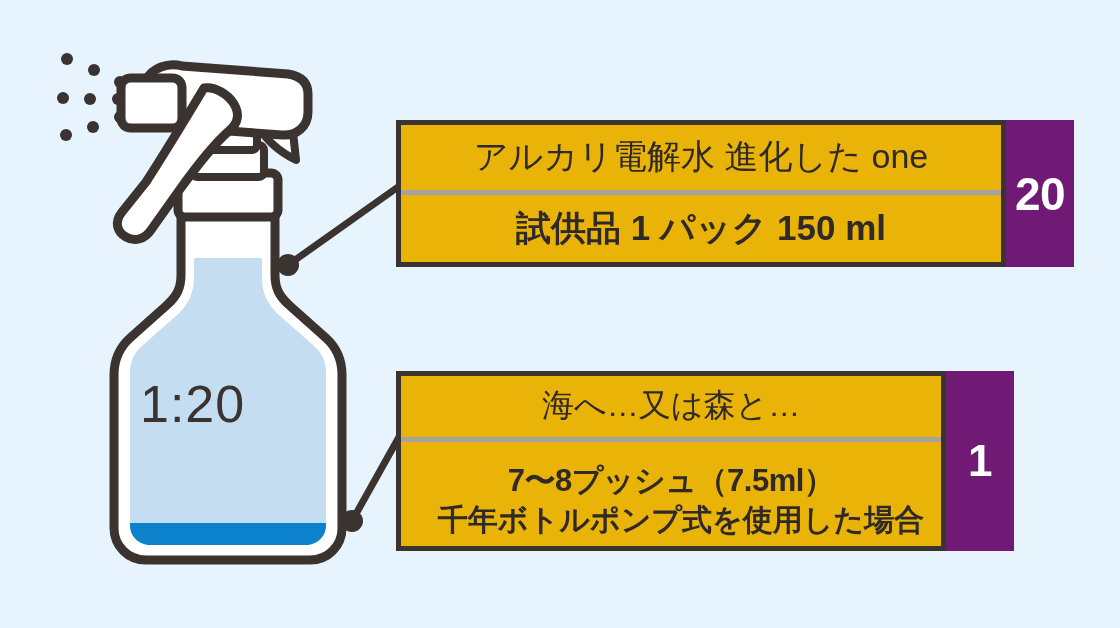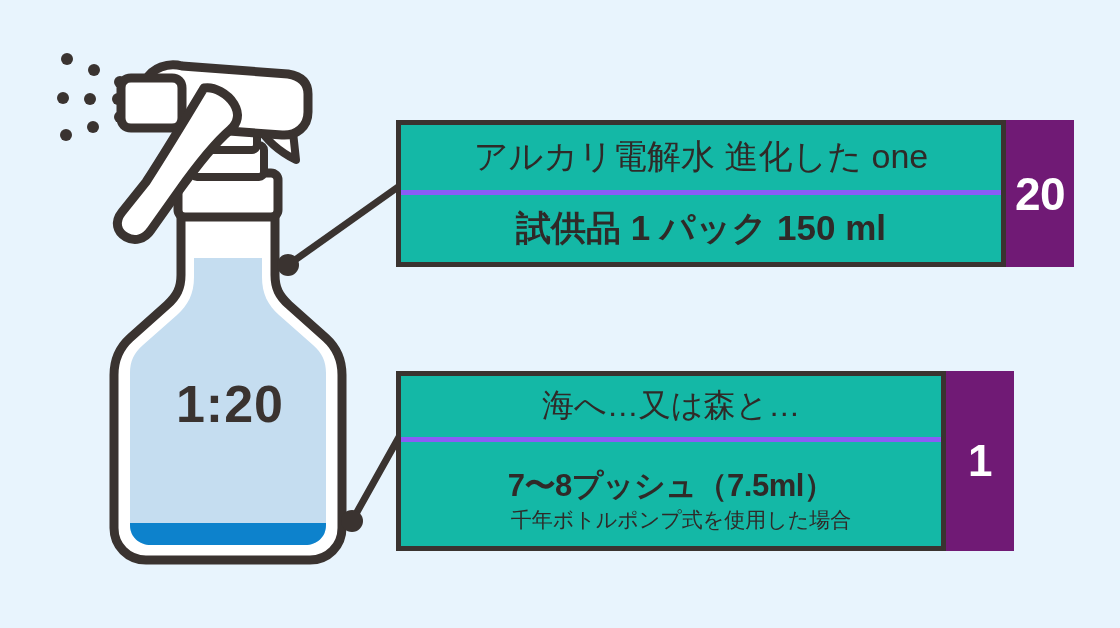--- a/index.html
+++ b/index.html
@@ -31,36 +31,36 @@
   
   .callout {
     position: absolute;
     display: flex;
     align-items: stretch;
     box-sizing: border-box;
   }
   .callout .rows {
     box-sizing: border-box;
     border: 5px solid #3a3330;
-    background: #14b8a6;
+    background: #eab308;
     display: flex;
     flex-direction: column;
   }
   .callout .row {
     box-sizing: border-box;
     display: flex;
     flex-direction: column;
     align-items: center;
     justify-content: center;
     color: #2f2a28;
     text-align: center;
     padding: 0 8px;
   }
   .callout .row + .row {
-    border-top: 5px solid #8b5cf6;
+    border-top: 5px solid #a3a3a3;
   }
   .callout .numpanel {
     box-sizing: border-box;
     background: #701a75;
     color: #ffffff;
     display: flex;
     align-items: center;
     justify-content: center;
     font-weight: bold;
     letter-spacing: -0.5px;
@@ -114,41 +114,40 @@
     height: 112px;
     padding-top: 14px;
   }
   #callout-bottom .line-main {
     font-size: 31px;
     font-weight: bold;
     line-height: 1.16;
     letter-spacing: -0.5px;
   }
   #callout-bottom .line-sub {
-    font-size: 21px;
-    font-weight: normal;
+    font-size: 30px;
+    font-weight: bold;
     line-height: 1.3;
     margin-top: 2px;
     margin-left: 20px;
   }
   #callout-bottom .numpanel {
     width: 68px;
     height: 180px;
     font-size: 44px;
   }
 
   
   #ratio-text {
     position: absolute;
     left: 140px;
     top: 378px;
     width: 180px;
-    text-align: center;
     font-size: 52px;
-    font-weight: bold;
+    font-weight: normal;
     color: #3a3330;
     letter-spacing: 1px;
     line-height: 1;
   }
 </style>
 </head>
 <body>
 
 <div id="stage">
 

